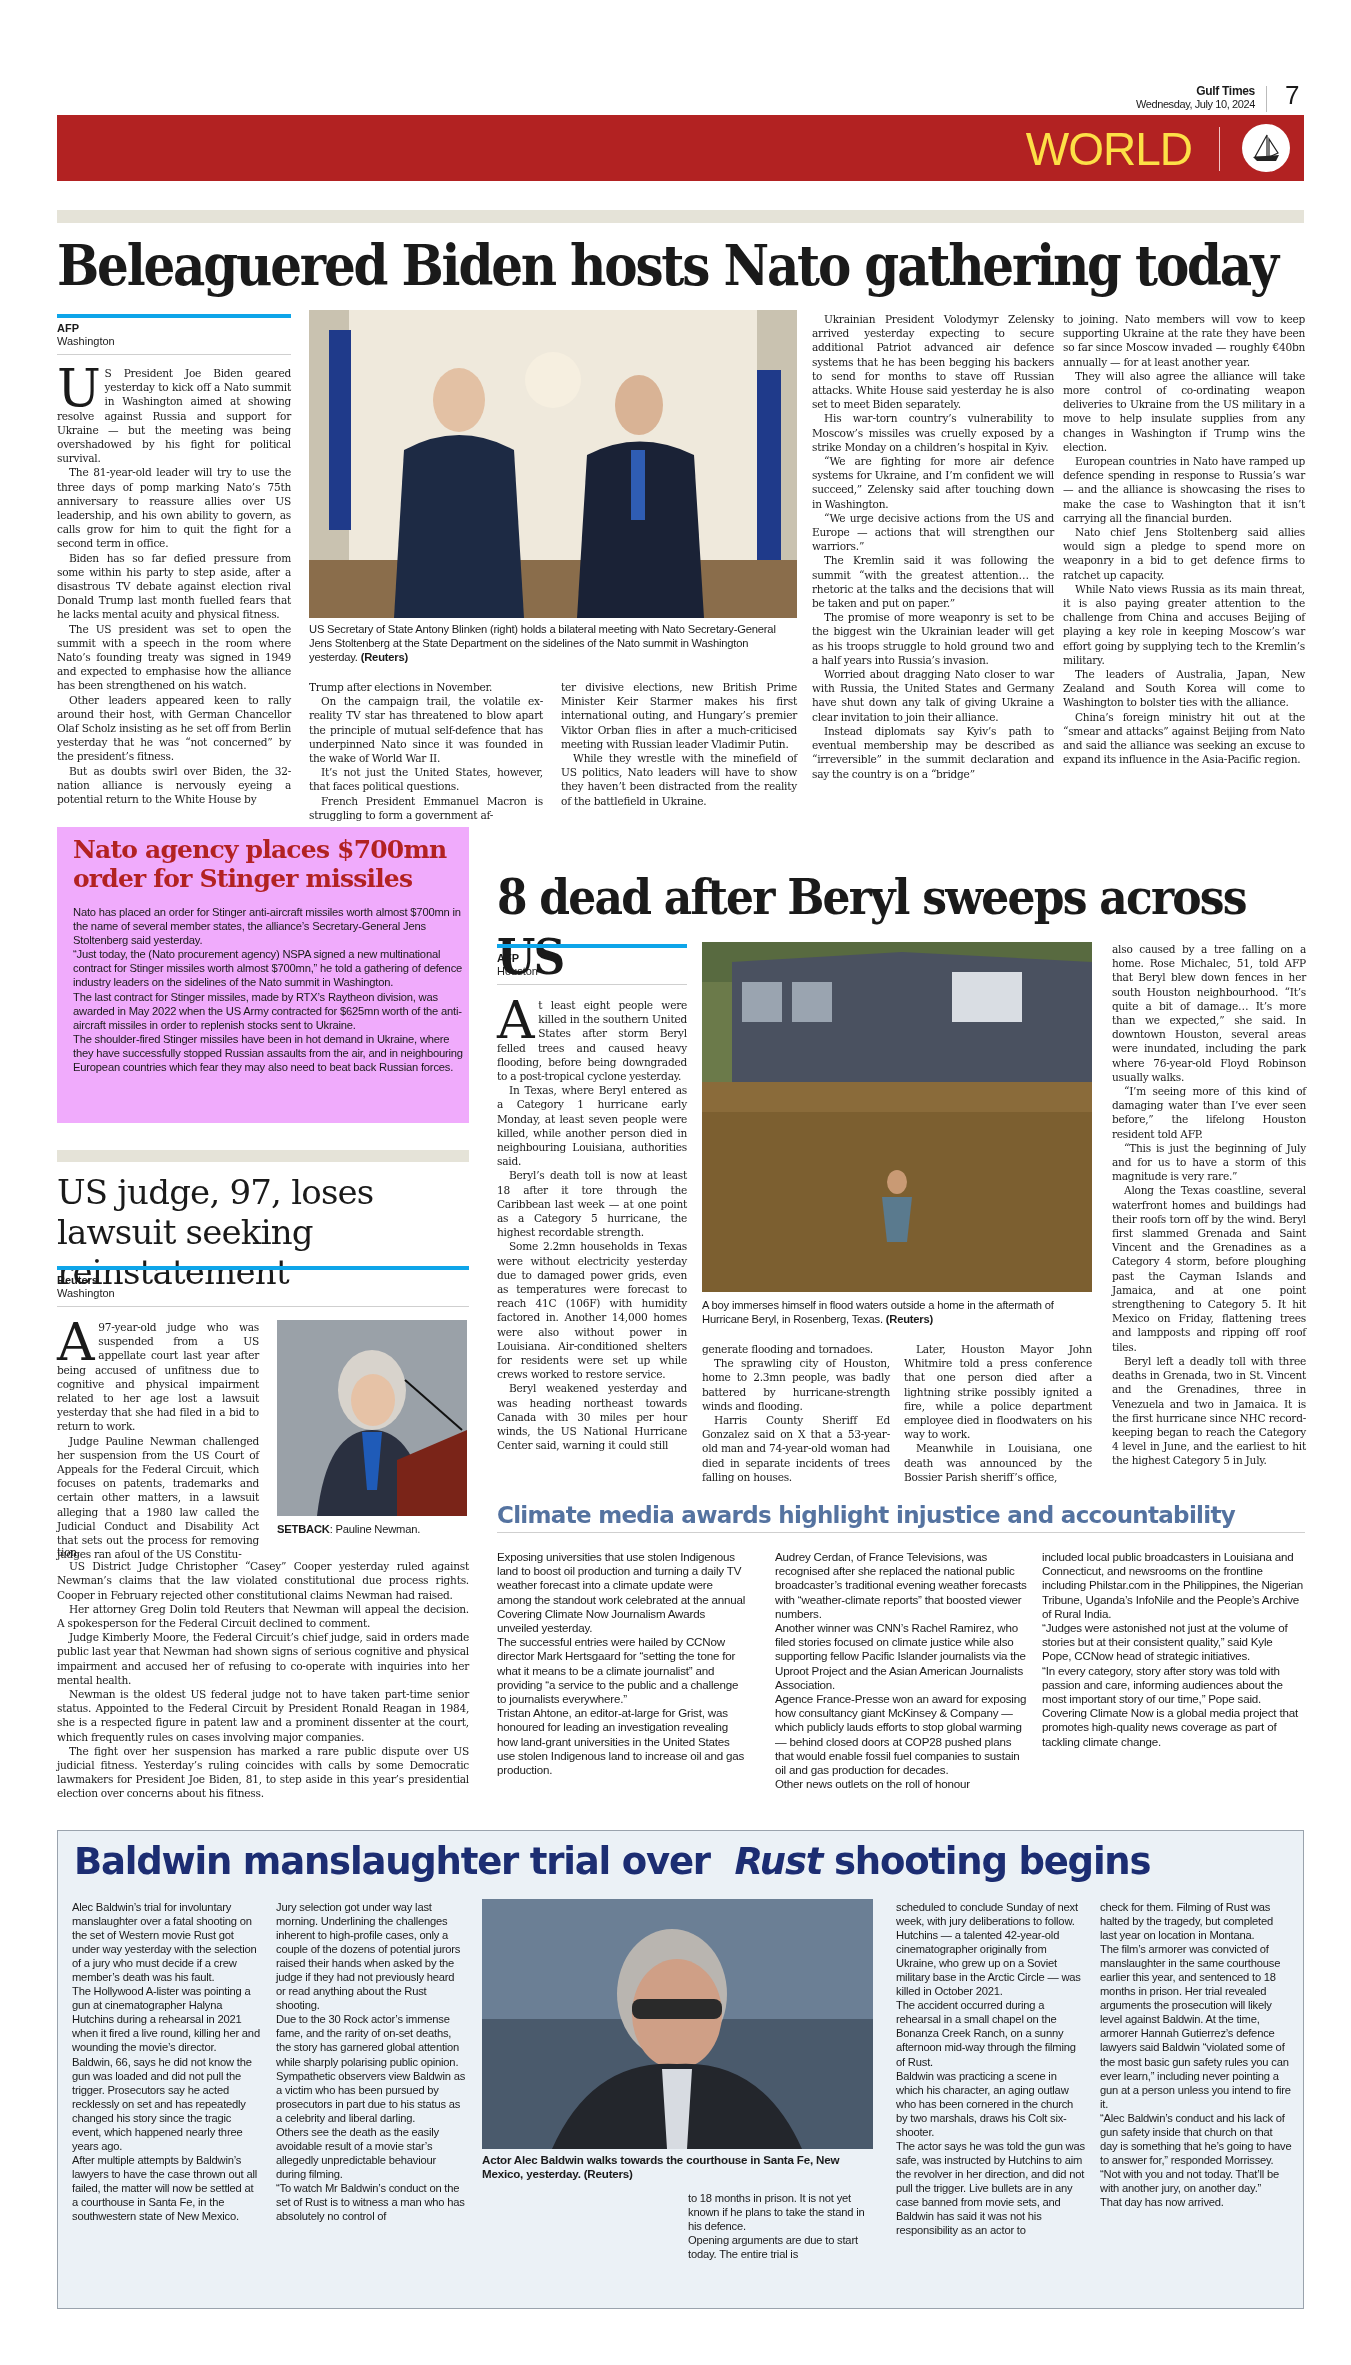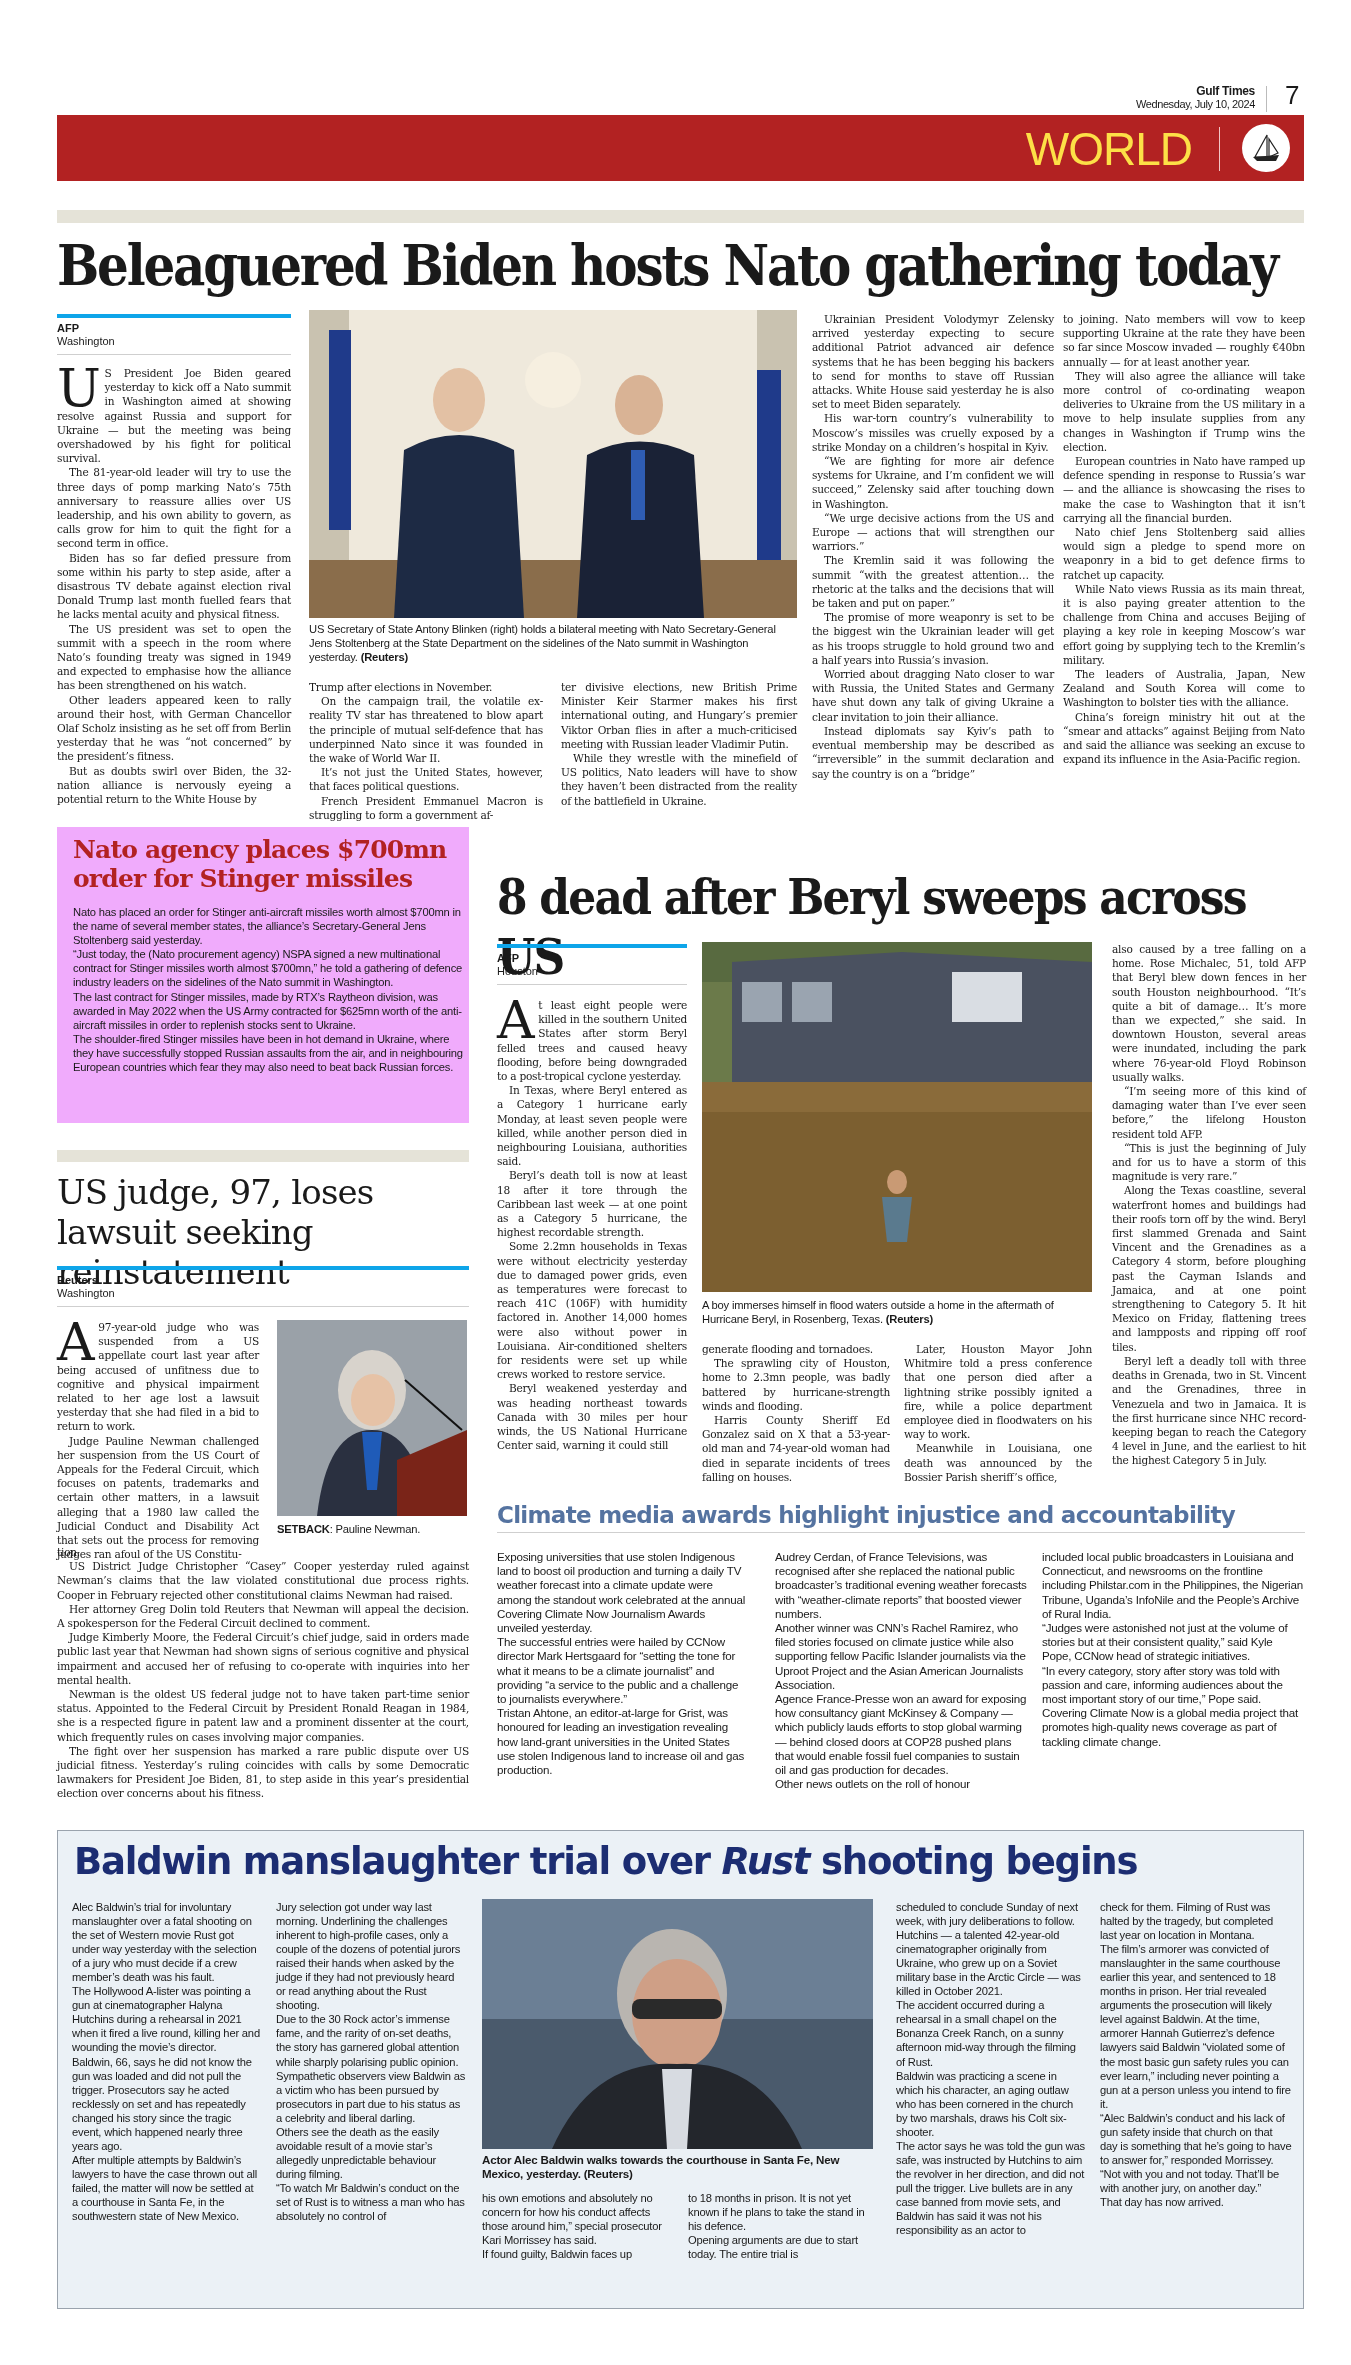--- a/index.html
+++ b/index.html
@@ -14,21 +14,21 @@
   .section-divider { background: #f3c5c5; width: 1px; }
   .logo-circle { width: 48px; height: 48px; border-radius: 50%; background: #fff; display: flex; align-items: center; justify-content: center; }
   .beige-bar { background: #e5e3d8; }
   
   .hl-main { font-family: "DejaVu Serif", serif; font-weight: bold; font-size: 50px; letter-spacing: -2.2px; line-height: 60px; transform: scaleY(1.12); transform-origin: top left; }
   .hl-beryl { font-family: "DejaVu Serif", serif; font-weight: bold; font-size: 44px; letter-spacing: -1.8px; line-height: 54px; transform: scaleY(1.1); transform-origin: top left; }
   .hl-judge { font-family: "DejaVu Serif", serif; font-weight: normal; font-size: 34px; line-height: 40px; letter-spacing: -0.8px; }
   .hl-red { font-family: "DejaVu Serif", serif; font-weight: bold; font-size: 25px; line-height: 29px; color: #b22222; letter-spacing: -0.8px; }
   .hl-climate { font-family: "DejaVu Sans", sans-serif; font-weight: bold; font-size: 23px; line-height: 30px; color: #5573a0; letter-spacing: -0.7px; }
   .hl-baldwin { font-family: "DejaVu Sans", sans-serif; font-weight: bold; font-size: 37px; line-height: 46px; color: #1c2d72; letter-spacing: -1.2px; }
-  .hl-baldwin em { font-style: italic; }
+  .hl-baldwin em { font-style: italic; margin-left: 13px; }
   
   .byline { border-top: 4px solid #0ea5e9; border-bottom: 1px solid #cfcfcf; padding: 4px 0 6px; font-family: "Liberation Sans", sans-serif; }
   .byline .agency { font-weight: bold; font-size: 11px; line-height: 13px; }
   .byline .place { font-size: 11px; line-height: 13px; }
   
   .col { font-family: "DejaVu Serif", serif; font-size: 10.6px; line-height: 14.2px; text-align: justify; letter-spacing: -0.25px; }
   .col p { text-indent: 12px; }
   .col p.first { text-indent: 0; }
   .col p.cont { text-indent: 0; }
   .dropcap { float: left; font-size: 52px; line-height: 40px; margin: 2px 4px 0 0; font-family: "DejaVu Serif", serif; }
@@ -264,24 +264,20 @@
       <ellipse cx="190" cy="95" rx="55" ry="65" fill="#b9b5b0"></ellipse>
       <ellipse cx="195" cy="115" rx="45" ry="55" fill="#cf9f86"></ellipse>
       <rect x="150" y="100" width="90" height="20" rx="8" fill="#2a2a2a"></rect>
       <path d="M70 250 Q110 160 195 165 Q280 160 320 250 Z" fill="#23262c"></path>
       <path d="M180 170 L210 170 L205 250 L185 250 Z" fill="#d7dbe1"></path>
     </svg>
   </div>
   <div class="abs caption" style="left:424px;top:322px;width:395px;font-weight:bold;font-size:11.6px;">
     <span>Actor Alec Baldwin walks towards the courthouse in Santa Fe, New Mexico, yesterday.</span> <b>(Reuters)</b>
   </div>
-  <div class="abs sans-col" style="left:424px;top:360px;width:190px;font-size:11.2px;line-height:14.05px;">
-    <p>his own emotions and absolutely no concern for how his conduct affects those around him,” special prosecutor Kari Morrissey has said.</p>
-    <p>If found guilty, Baldwin faces up</p>
-  </div>
   <div class="abs sans-col" style="left:630px;top:360px;width:190px;font-size:11.2px;line-height:14.05px;">
     <p>to 18 months in prison. It is not yet known if he plans to take the stand in his defence.</p>
     <p>Opening arguments are due to start today. The entire trial is</p>
   </div>
 
   <div class="abs sans-col" style="left:838px;top:69px;width:190px;font-size:11.2px;line-height:14.05px;">
     <p>scheduled to conclude Sunday of next week, with jury deliberations to follow.</p>
     <p>Hutchins — a talented 42-year-old cinematographer originally from Ukraine, who grew up on a Soviet military base in the Arctic Circle — was killed in October 2021.</p>
     <p>The accident occurred during a rehearsal in a small chapel on the Bonanza Creek Ranch, on a sunny afternoon mid-way through the filming of Rust.</p>
     <p>Baldwin was practicing a scene in which his character, an aging outlaw who has been cornered in the church by two marshals, draws his Colt six-shooter.</p>

